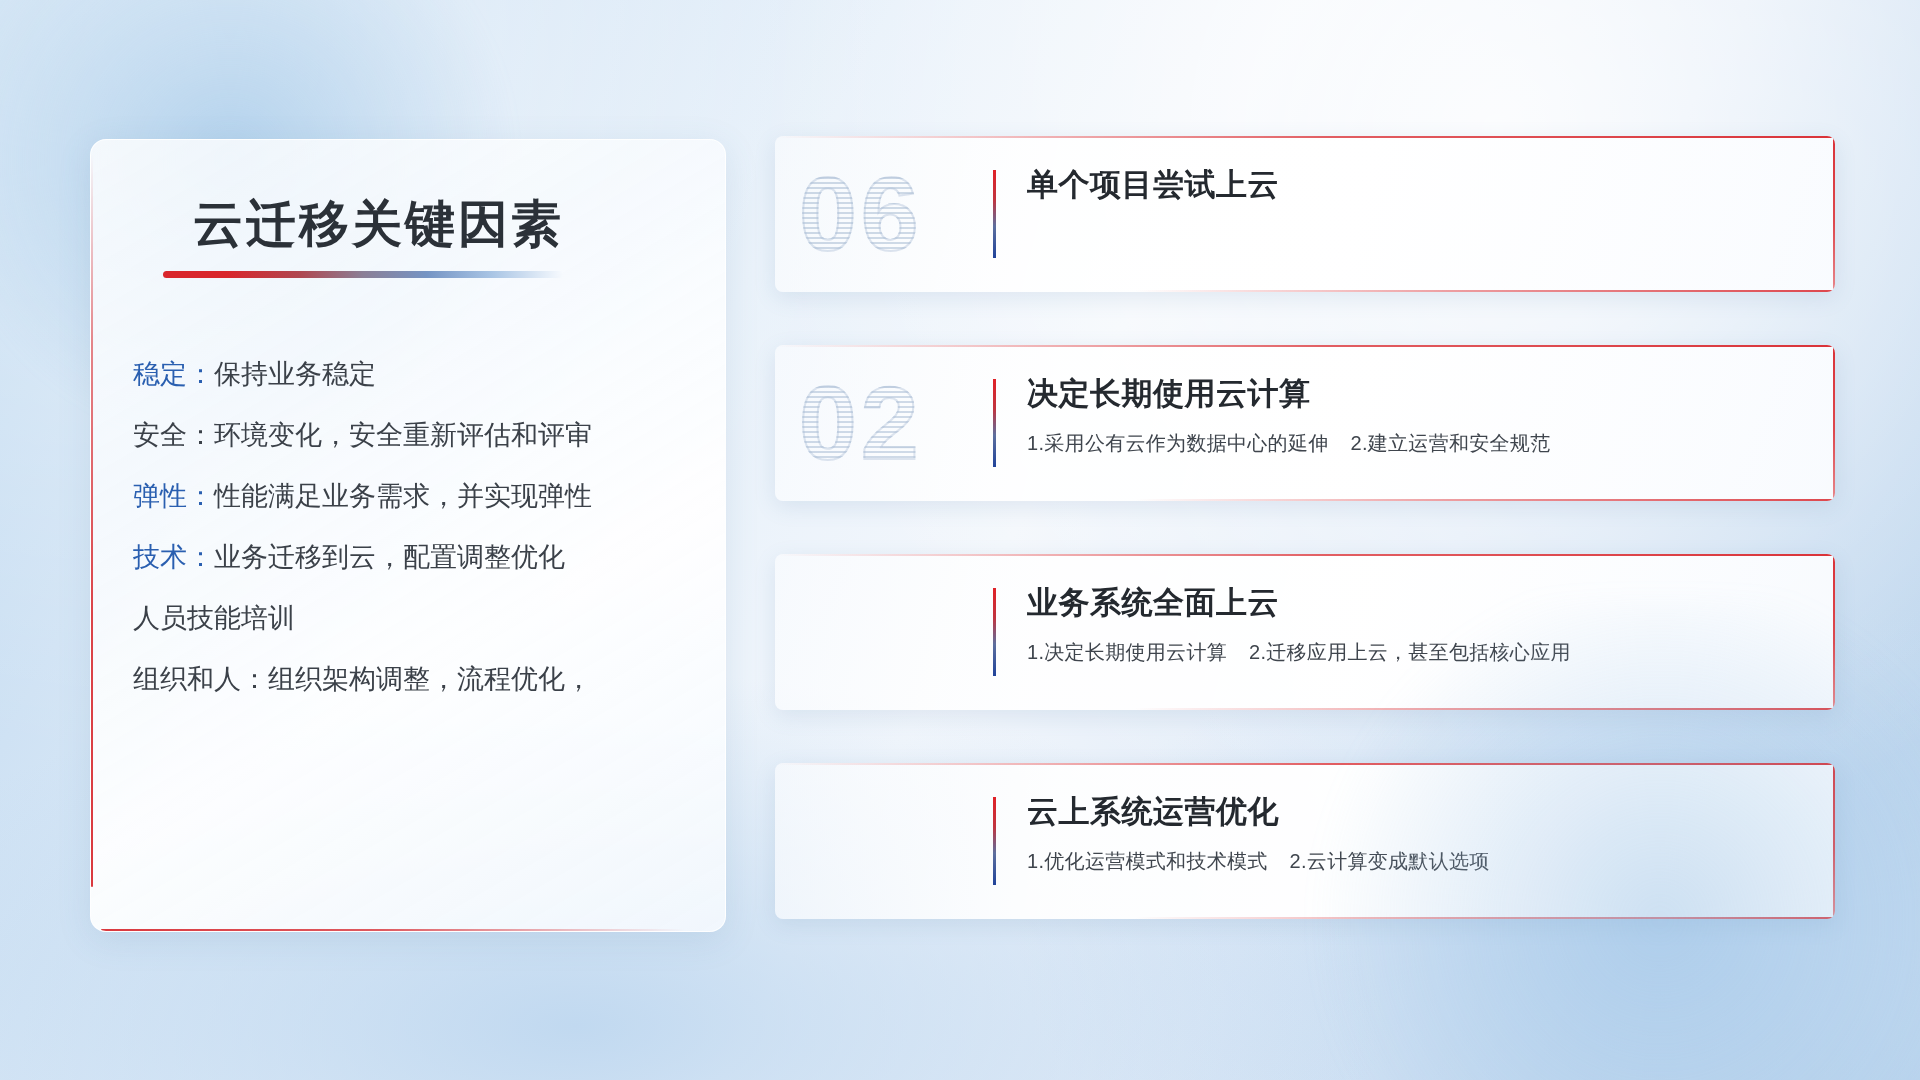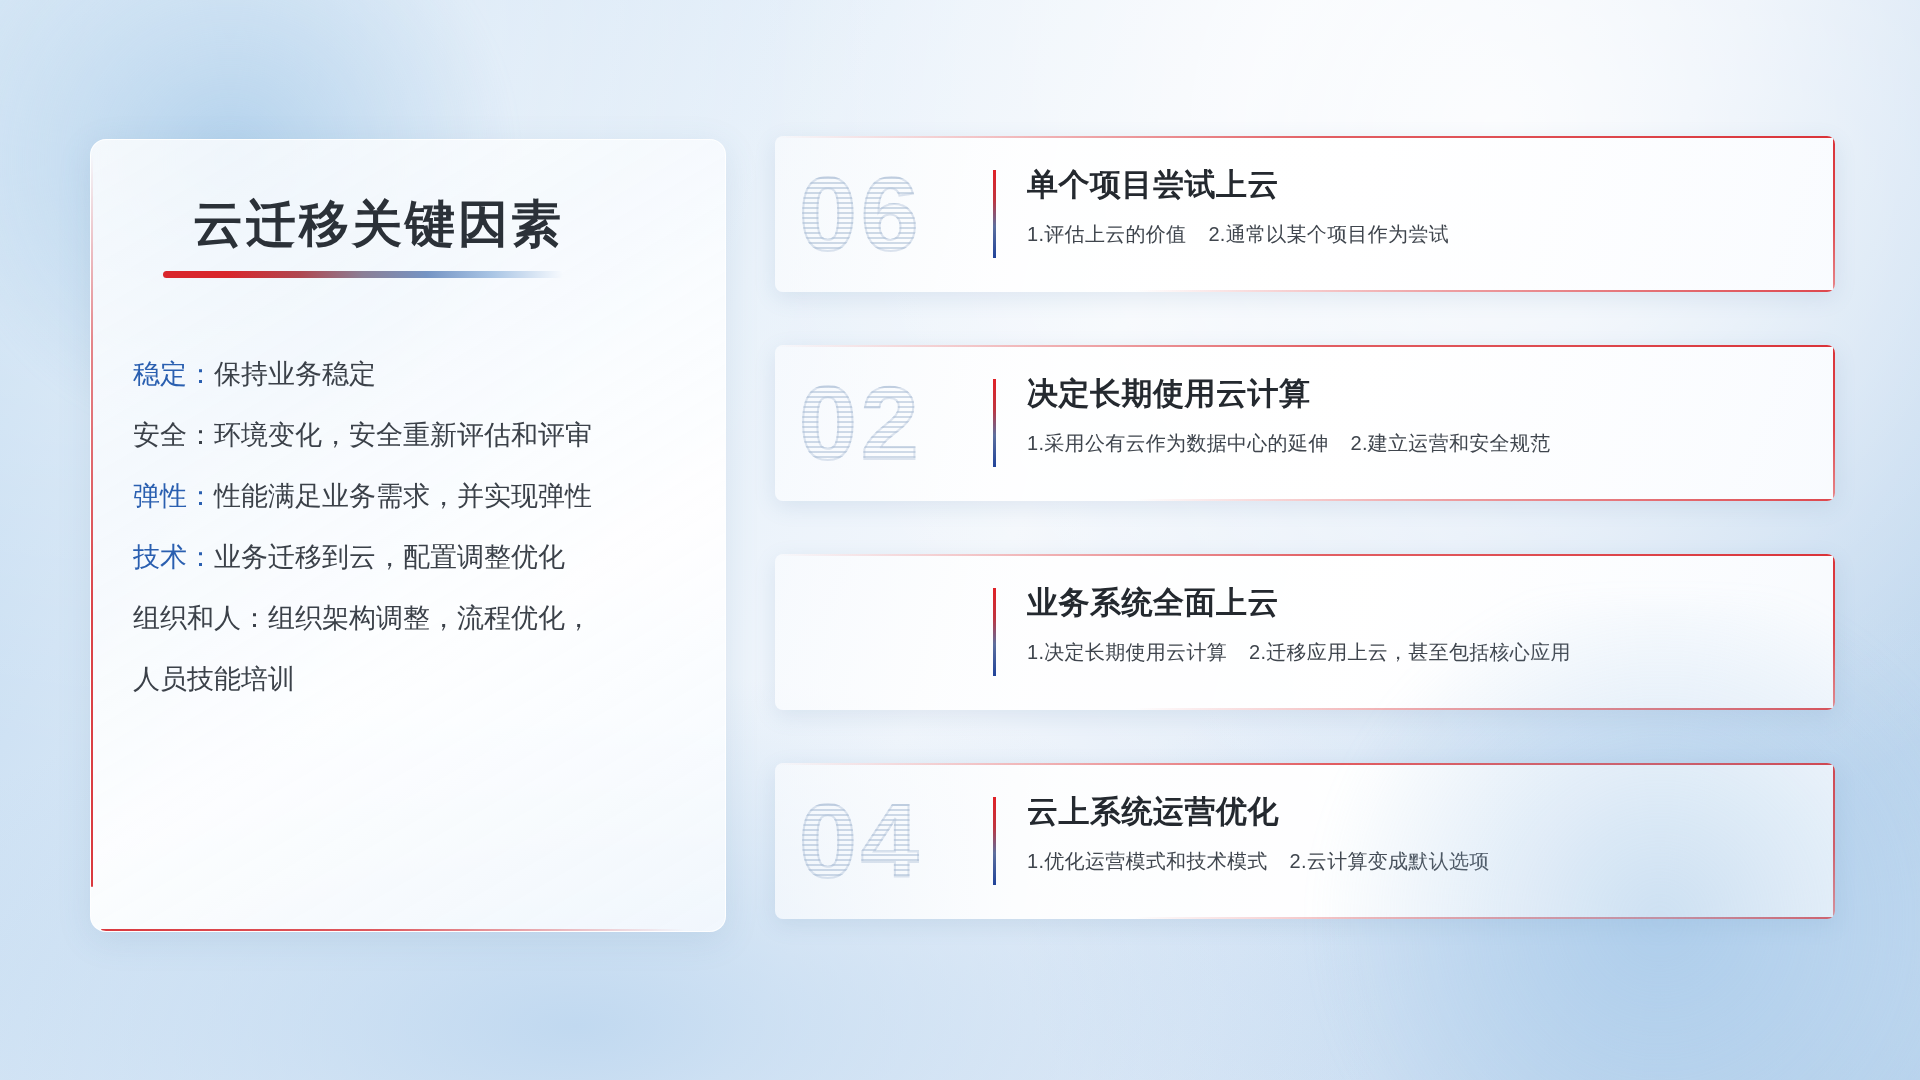--- a/index.html
+++ b/index.html
@@ -251,41 +251,38 @@
       <div class="factor-line">
         <span class="lbl">安全：</span><span class="txt">环境变化，安全重新评估和评审</span>
       </div>
       <div class="factor-line">
         <span class="lbl accent">弹性：</span><span class="txt">性能满足业务需求，并实现弹性</span>
       </div>
       <div class="factor-line">
         <span class="lbl accent">技术：</span><span class="txt">业务迁移到云，配置调整优化</span>
       </div>
       <div class="factor-line">
+        <span class="lbl"></span><span class="txt">人员技能培训</span>
+      </div>
+      <div class="factor-line">
         <span class="lbl">组织和人：</span><span class="txt">组织架构调整，流程优化，</span>
-      </div>
-      <div class="factor-line">
-        <span class="lbl"></span><span class="txt">人员技能培训</span>
       </div>
     </div>
   </section>
 
   <section class="cards">
 
     <article class="card">
       <span class="accent-top"></span>
       <span class="accent-right"></span>
       <span class="accent-bottom"></span>
       <div class="card-number">06</div>
       <div class="divider"></div>
       <div class="card-body">
         <h2 class="card-title">单个项目尝试上云</h2>
-        <p class="card-desc">
-          <span>1.评估上云的价值</span><span class="gap"></span><span>2.通常以某个项目作为尝试</span>
-        </p>
       </div>
     </article>
 
     <article class="card">
       <span class="accent-top"></span>
       <span class="accent-right"></span>
       <span class="accent-bottom"></span>
       <div class="card-number">02</div>
       <div class="divider"></div>
       <div class="card-body">
@@ -306,21 +303,20 @@
         <p class="card-desc">
           <span>1.决定长期使用云计算</span><span class="gap"></span><span>2.迁移应用上云，甚至包括核心应用</span>
         </p>
       </div>
     </article>
 
     <article class="card">
       <span class="accent-top"></span>
       <span class="accent-right"></span>
       <span class="accent-bottom"></span>
-      <div class="card-number">04</div>
       <div class="divider"></div>
       <div class="card-body">
         <h2 class="card-title">云上系统运营优化</h2>
         <p class="card-desc">
           <span>1.优化运营模式和技术模式</span><span class="gap"></span><span>2.云计算变成默认选项</span>
         </p>
       </div>
     </article>
 
   </section>

